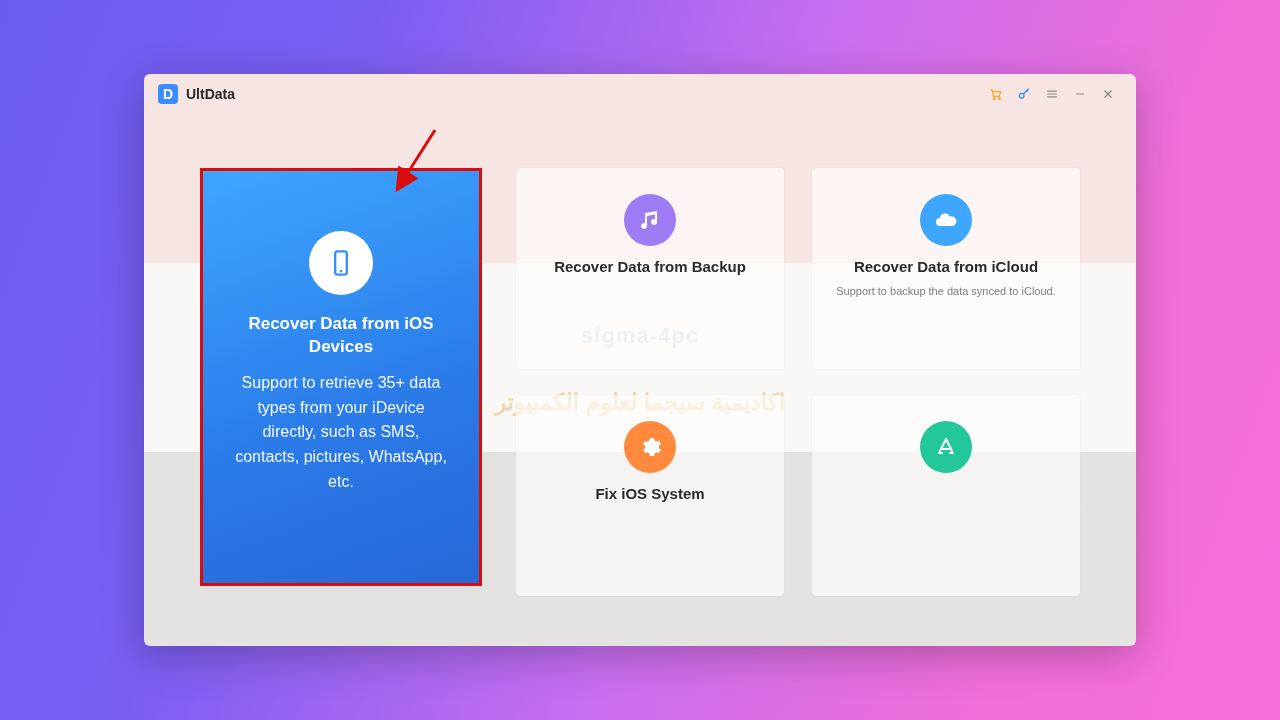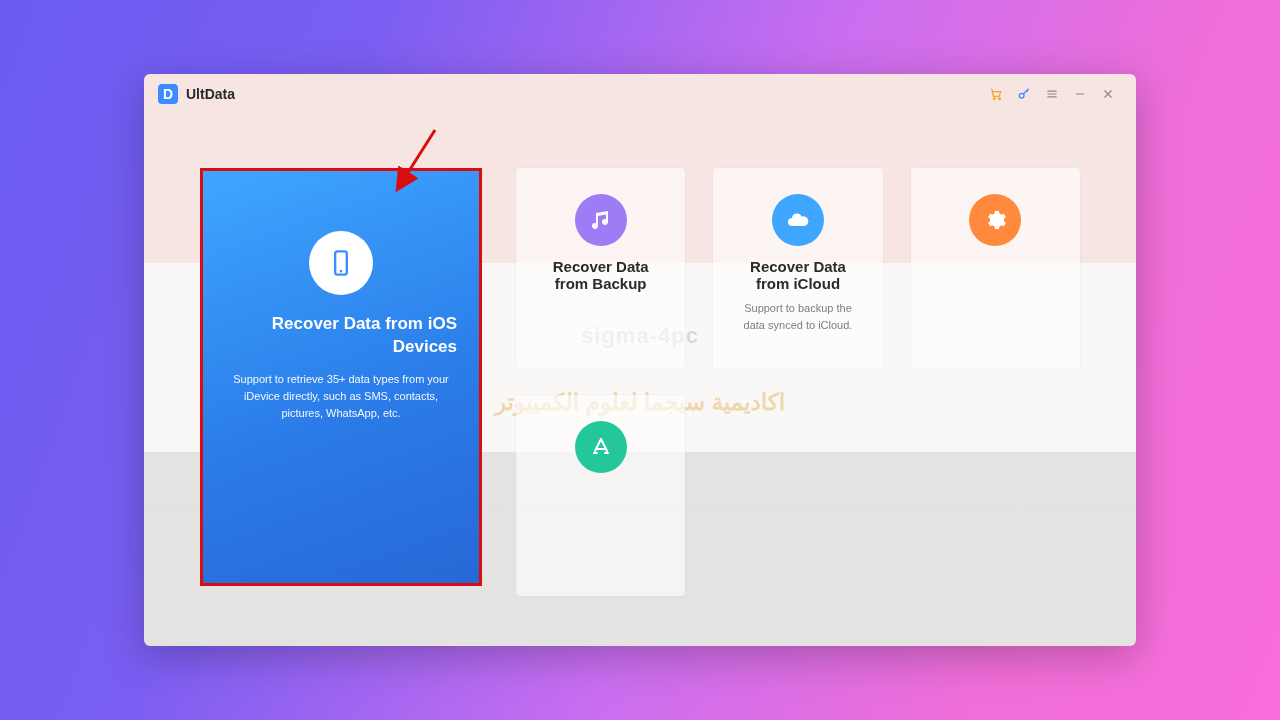--- a/index.html
+++ b/index.html
@@ -94,27 +94,27 @@
     margin-top: 34px;
     cursor: pointer;
   }
   .card-ios .circle-icon {
     width: 64px; height: 64px;
     border-radius: 50%;
     background: #fff;
     margin: 0 auto 18px auto;
     display:flex; align-items:center; justify-content:center;
   }
-  .card-ios h3 { font-size: 17px; font-weight:700; line-height:1.35; margin-bottom:12px;text-align:right;}
-  .card-ios p { font-size: 11px; line-height:1.55; opacity:0.95; padding: 0 4px;}
+  .card-ios h3 { font-size: 17px; font-weight:700; line-height:1.35; margin-bottom:12px;}
+  .card-ios p { font-size: 16px; line-height:1.55; opacity:0.95; padding: 0 4px;}
 
   .right-grid {
     flex: 1;
     display: grid;
-    grid-template-columns: 1fr 1fr 1fr;
+    grid-template-columns: 1fr 1fr;
     grid-template-rows: 1fr 1fr;
     gap: 26px 28px;
     padding-top: 34px;
     padding-bottom: 20px;
   }
   .opt-card {
     background: rgba(255,255,255,0.6);
     border-radius: 4px;
     text-align: center;
     padding: 26px 20px 18px 20px;
@@ -237,20 +237,21 @@
         <h4>Recover Data from iCloud</h4>
         <p>Support to backup the data synced to iCloud.</p>
       </div>
 
       <div class="opt-card">
         <div class="circ c-orange">
           <svg width="24" height="24" viewBox="0 0 24 24" fill="#fff">
               <path d="M12 8a4 4 0 100 8 4 4 0 000-8zm9 4a7 7 0 00-.1-1.2l2-1.6-2-3.4-2.4 1a7 7 0 00-2-1.2L16 3h-4l-.5 2.6a7 7 0 00-2 1.2l-2.4-1-2 3.4 2 1.6A7 7 0 007 12c0 .4 0 .8.1 1.2l-2 1.6 2 3.4 2.4-1a7 7 0 002 1.2L12 21h4l.5-2.6a7 7 0 002-1.2l2.4 1 2-3.4-2-1.6c.1-.4.1-.8.1-1.2z"></path>
             </svg>
         </div>
+        <h4>Fix iOS System</h4>
       </div>
 
       <div class="opt-card">
         <div class="circ c-teal">
           <svg width="24" height="24" viewBox="0 0 24 24" fill="none" stroke="#fff" stroke-width="2" stroke-linecap="round">
               <path d="M12 4l-6 12M12 4l6 12M7 14h10M5 18h3M16 18h3"></path>
             </svg>
         </div>
       </div>
 

